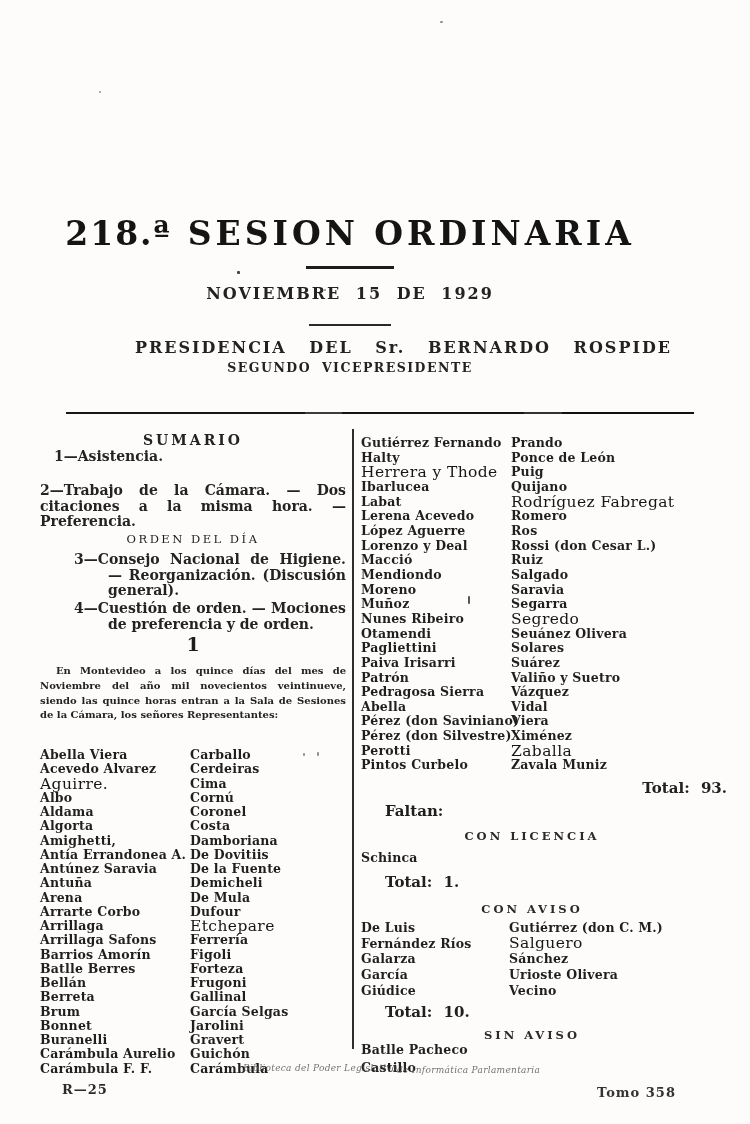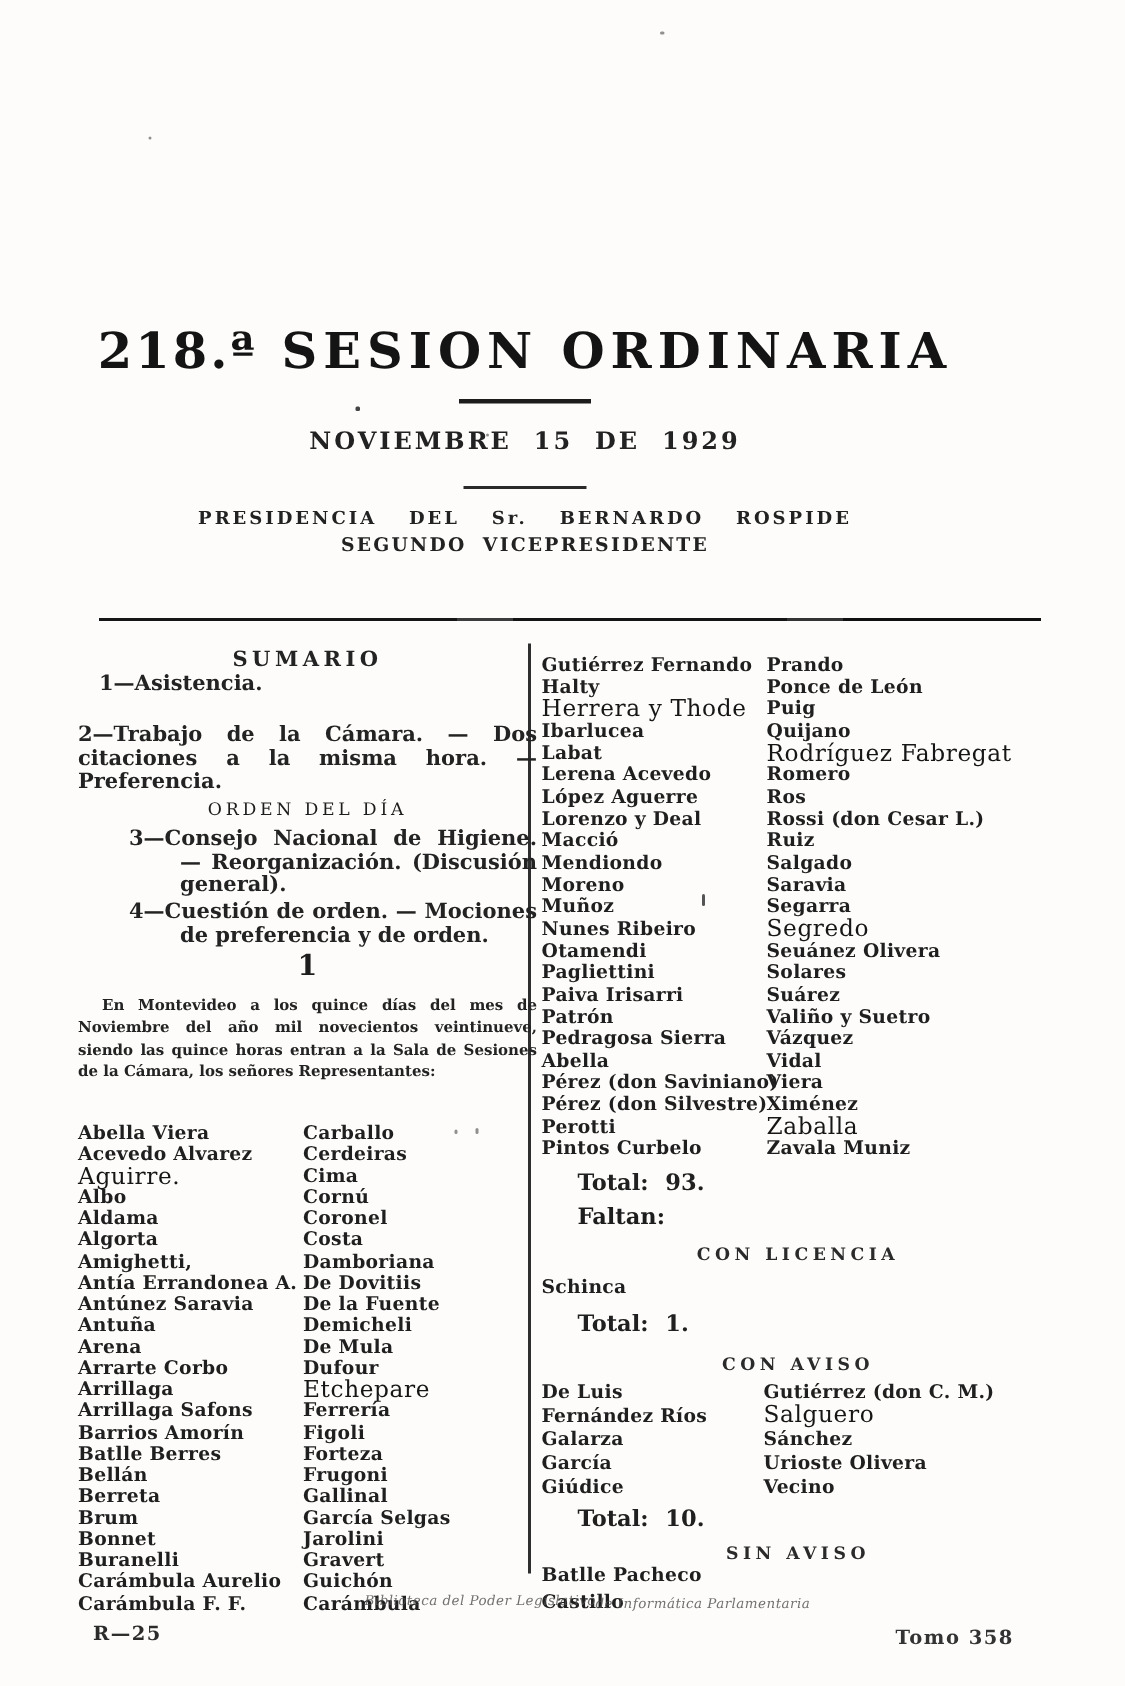--- a/index.html
+++ b/index.html
@@ -8,29 +8,29 @@
     background:#fdfcfa;color:#1d1d1d;
     font-family:"DejaVu Serif",serif;overflow:hidden;
   }
   
   .header{position:absolute;top:214px;left:28px;width:644px;text-align:center;}
   .title-line{font-size:33px;font-weight:bold;letter-spacing:4px;white-space:nowrap;color:#141414;}
   .session-num{margin-right:16px;letter-spacing:2px;}
   .rule-sm{width:88px;height:3px;background:#1c1c1c;margin:13px auto 0;}
   .date-line{margin-top:15px;font-size:16px;font-weight:bold;letter-spacing:2px;word-spacing:7px;color:#222;}
   .rule-thin{height:2px;margin-top:21px;width:82px;background:#2a2a2a;}
-  .presidency{margin-top:12px;font-size:12px;font-weight:bold;letter-spacing:2px;word-spacing:15px;color:#222;white-space:nowrap;}
+  .presidency{margin-top:12px;font-size:16px;font-weight:bold;letter-spacing:2px;word-spacing:15px;color:#222;white-space:nowrap;text-align:right;}
   .vice{margin-top:3px;font-size:12.5px;font-weight:bold;letter-spacing:1.5px;word-spacing:5px;color:#222;}
   .main-rule{position:absolute;left:66px;top:412px;width:628px;height:2px;
     background:linear-gradient(90deg,#161616 0 38%,#3c3c3c 38% 44%,#141414 44% 73%,#333 73% 79%,#101010 79% 100%);}
   .divider-v{position:absolute;left:352px;top:429px;width:2px;height:620px;background:#2e2e2e;}
 
   
   .left-col{position:absolute;left:40px;top:430px;width:306px;}
-  .left-col>*{position:absolute;left:12px;width:306px;margin:0;}
+  .left-col>*{position:absolute;left:0;width:306px;margin:0;}
   .sumario{top:3px;text-align:center;font-size:15px;letter-spacing:3px;font-weight:bold;}
   .item{font-weight:bold;font-size:14px;line-height:15.6px;color:#232323;}
   .i1{top:19px;padding-left:14px;}
   .i2{top:53px;text-align:justify;}
   .orden{top:102px;text-align:center;font-size:11.5px;letter-spacing:2.5px;font-weight:normal;}
   .hang{padding-left:68px;text-indent:-34px;text-align:justify;width:238px;box-sizing:content-box;}
   .hang{width:238px;}
   .i3{top:122px;}
   .i4{top:171px;}
   .sec-num{top:203px;text-align:center;font-size:19px;font-weight:bold;}
@@ -42,21 +42,21 @@
   .name-item{white-space:nowrap;font-weight:bold;font-size:12.5px;letter-spacing:0.2px;color:#1f1f1f;}
   .names-left .name-item{line-height:14.25px;}
   .names-right .name-item{line-height:14.65px;}
   .name-item.lg{font-weight:normal;font-size:15.5px;letter-spacing:0.4px;color:#161616;}
 
   
   .right-col{position:absolute;left:361px;top:430px;width:342px;}
   .right-col>*{position:absolute;left:0;width:342px;margin:0;}
   .names-right{top:6px;}
   .total{font-size:15px;font-weight:bold;word-spacing:6px;padding-left:24px;color:#202020;}
-  .t93{top:349px;}
+  .t93{top:349px;text-align:right;}
   .faltan{top:372px;font-size:15px;font-weight:bold;padding-left:24px;}
   .subhead{text-align:center;font-size:11.5px;font-weight:bold;letter-spacing:3px;color:#2a2a2a;}
   .h-lic{top:399px;}
   .lic-names{top:420px;}
   .lic-names .name-item{line-height:15px;}
   .t1{top:443px;}
   .h-aviso{top:472px;}
   .aviso-grid{top:490px;grid-template-columns:148px 1fr;}
   .aviso-grid .name-item{line-height:15.7px;}
   .t10{top:573px;}

